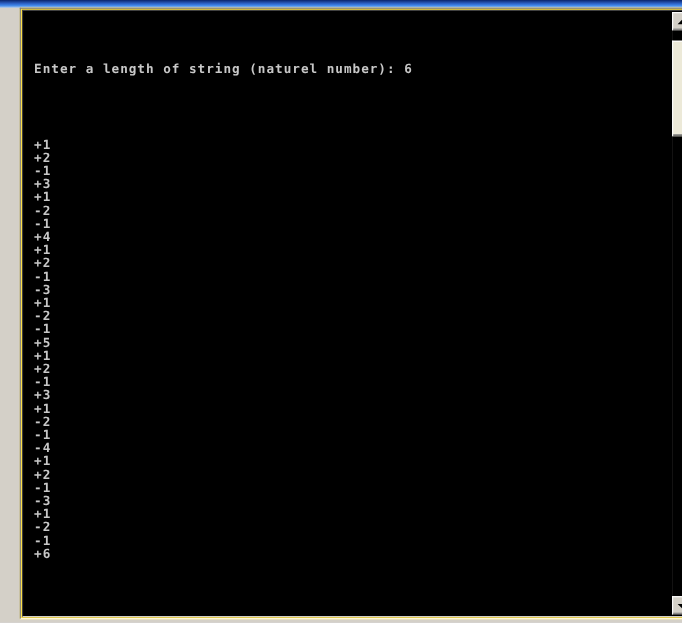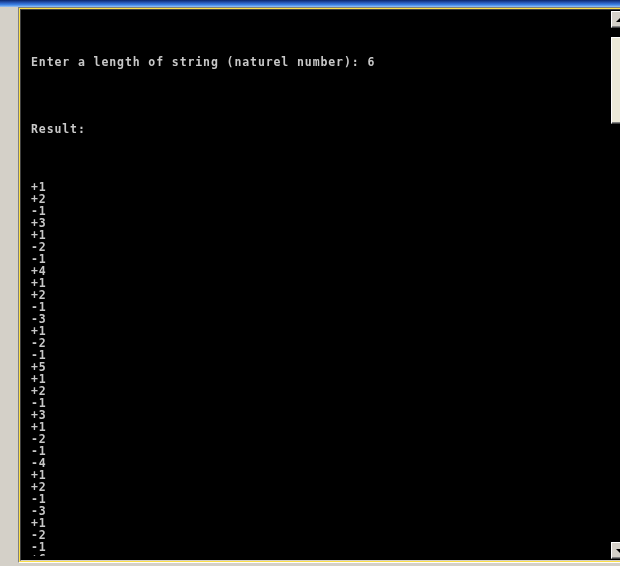--- a/index.html
+++ b/index.html
@@ -256,21 +256,20 @@
   </div>
 
   <div id="client-frame">
     <div id="client-inner">
 
       <div id="terminal">
         <div id="terminal-screen">
 
           <div id="prompt-line" class="term-line">Enter a length of string (naturel number): 6</div>
 
-          <div id="result-label-line" class="term-line">Result:</div>
 
           <div id="number-list"><div class="number-row">+1</div><div class="number-row">+2</div><div class="number-row">-1</div><div class="number-row">+3</div><div class="number-row">+1</div><div class="number-row">-2</div><div class="number-row">-1</div><div class="number-row">+4</div><div class="number-row">+1</div><div class="number-row">+2</div><div class="number-row">-1</div><div class="number-row">-3</div><div class="number-row">+1</div><div class="number-row">-2</div><div class="number-row">-1</div><div class="number-row">+5</div><div class="number-row">+1</div><div class="number-row">+2</div><div class="number-row">-1</div><div class="number-row">+3</div><div class="number-row">+1</div><div class="number-row">-2</div><div class="number-row">-1</div><div class="number-row">-4</div><div class="number-row">+1</div><div class="number-row">+2</div><div class="number-row">-1</div><div class="number-row">-3</div><div class="number-row">+1</div><div class="number-row">-2</div><div class="number-row">-1</div><div class="number-row">+6</div></div>
 
         </div>
 
 
         <div id="bottom-shade"></div>
       </div>
 
       <div id="vscrollbar">

